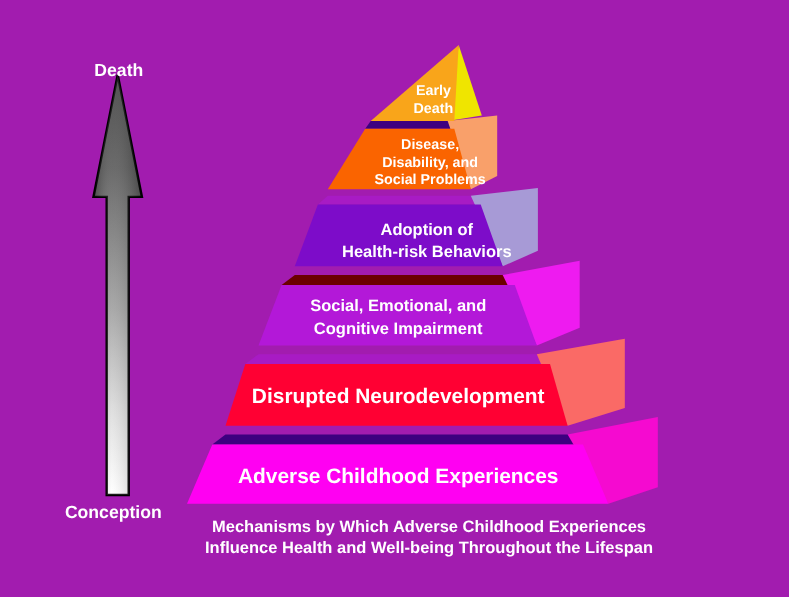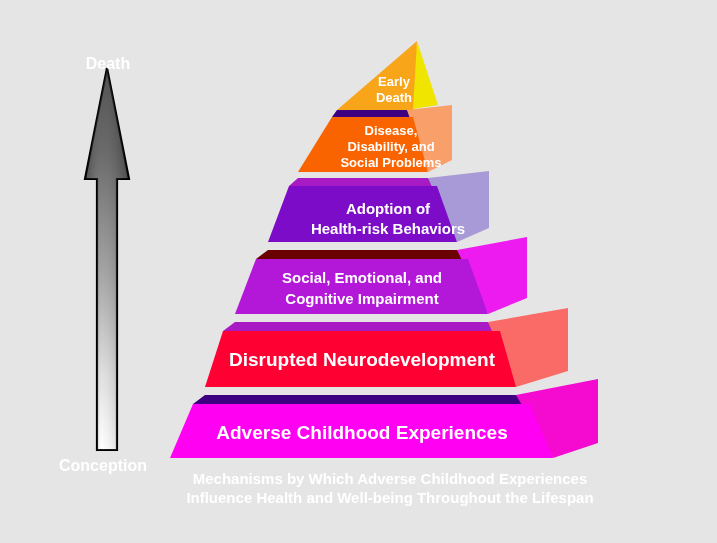--- a/index.html
+++ b/index.html
@@ -44,21 +44,21 @@
     fill: #ffffff;
     font-family: "Liberation Sans", sans-serif;
     font-weight: bold;
     font-size: 15px;
     text-anchor: middle;
   }
 </style>
 </head>
 <body>
 
-<div id="stage" style="background: #e5e5e5; text-decoration: underline;">
+<div id="stage" style="background: #a21caf; text-decoration: underline;">
 
   <svg class="layer" viewBox="0 0 717 543">
     <defs>
       <linearGradient id="arrowGrad" x1="0" y1="0" x2="0" y2="1">
         <stop offset="0%" stop-color="#3f3f3f"></stop>
         <stop offset="22%" stop-color="#5a5a5a"></stop>
         <stop offset="55%" stop-color="#9e9e9e"></stop>
         <stop offset="80%" stop-color="#dcdcdc"></stop>
         <stop offset="100%" stop-color="#ffffff"></stop>
       </linearGradient>

